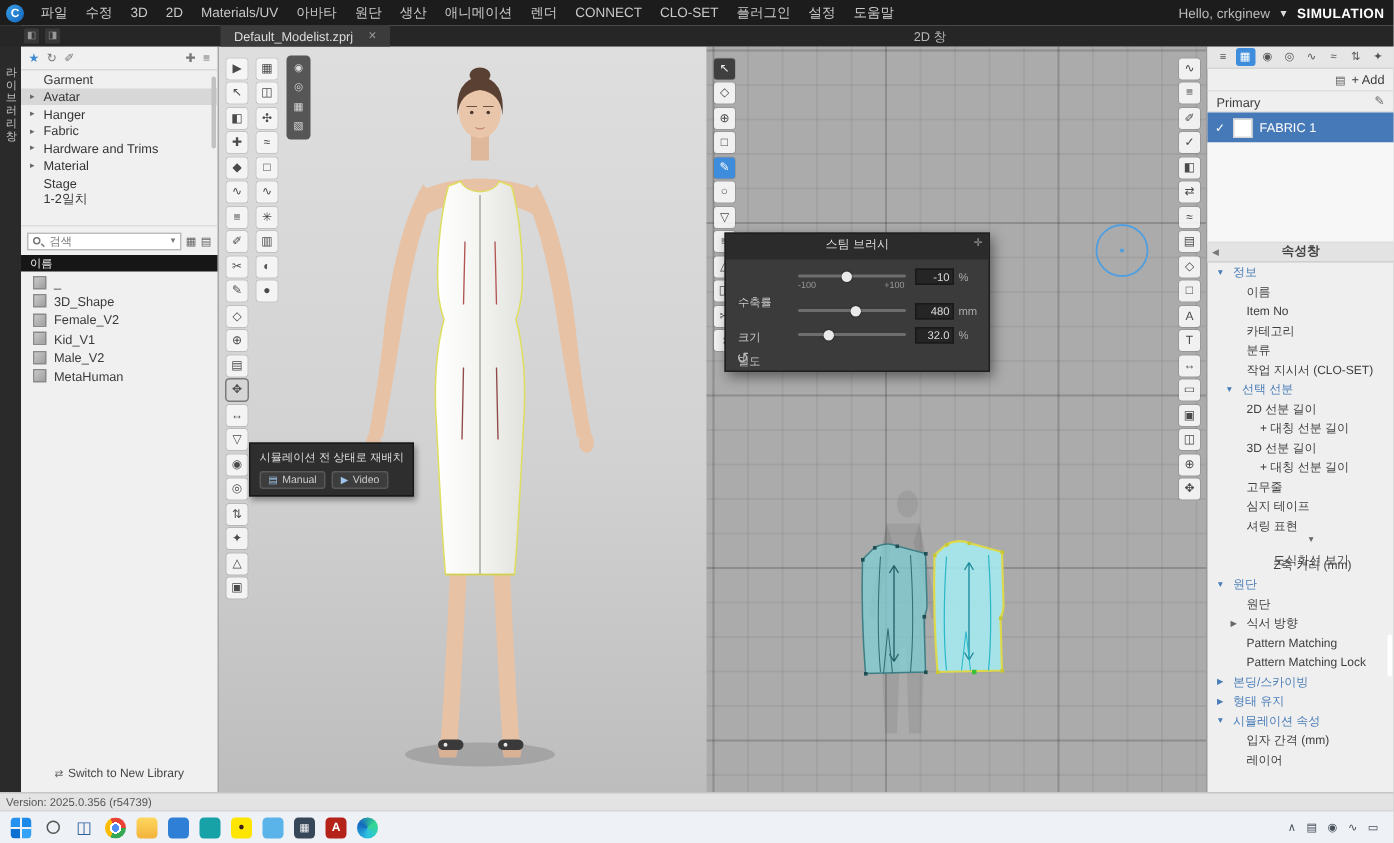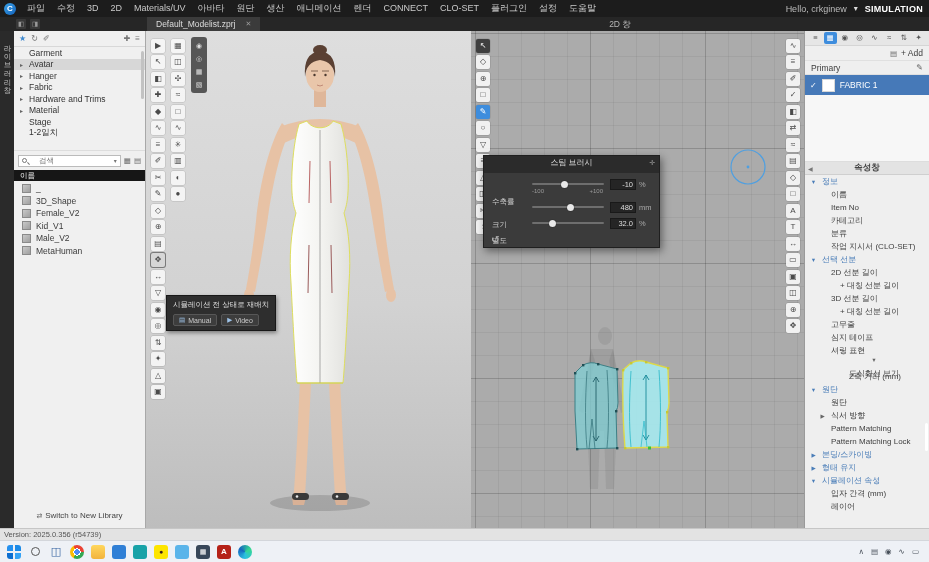--- a/index.html
+++ b/index.html
@@ -37,21 +37,21 @@
 .lib-head{height:16px;display:flex;align-items:center;gap:5px;padding:0 5px;border-bottom:1px solid #d8d8d8;}
 .lib-hicon{font-size:8px;color:#777;}
 .lib-hicon.star{color:#3f8ad0;}
 .lib-head .sp{flex:1;}
 .lib-tree{height:104px;position:relative;overflow:hidden;border-bottom:1px solid #ddd;}
 .lib-row{height:11.5px;display:flex;align-items:center;padding-left:6px;gap:3px;}
 .lib-row.sel{background:#d7d7d7;}
 .lib-arrow{width:6px;font-size:6px;color:#666;}
 .lib-scroll{position:absolute;right:1px;top:4px;width:3px;height:48px;background:#c2c2c2;border-radius:2px;}
 .lib-search-row{height:15px;display:flex;align-items:center;gap:3px;padding:0 4px;margin-top:2px;}
-.lib-search-box{flex:1;display:flex;align-items:center;height:12px;background:#fff;border:1px solid #bbb;padding:0 3px;gap:12px;}
+.lib-search-box{flex:1;display:flex;align-items:center;height:12px;background:#fff;border:1px solid #bbb;padding:0 3px;gap:6px;}
 .lib-search{border:0;outline:0;width:100%;font-size:7.5px;color:#444;background:transparent;}
 .mag{width:5px;height:5px;border:1px solid #777;border-radius:50%;position:relative;flex:none;}
 .mag::after{content:"";position:absolute;left:4px;top:4px;width:3px;height:1px;background:#777;transform:rotate(45deg);}
 .lib-caret{font-size:6px;color:#777;}
 .lib-vicon{font-size:7.5px;color:#666;}
 .name-head{height:11px;background:#161616;color:#eee;font-size:7.5px;line-height:11px;padding-left:6px;margin-top:2px;}
 .lib-items{padding-top:1px;}
 .lib-item{height:12.5px;display:flex;align-items:center;gap:5px;padding-left:8px;color:#3a3a3a;}
 .thumb{width:9px;height:9px;background:linear-gradient(135deg,#c9c9c9,#9f9f9f);border:1px solid #8a8a8a;flex:none;}
 .lib-switch{position:absolute;left:0;bottom:8px;width:100%;text-align:center;color:#444;font-size:8px;}
@@ -508,21 +508,21 @@
           <span>카테고리</span>
         </div>
         <div class="prow" style="padding-left: 14px;">
           <span class="parrow"></span>
           <span>분류</span>
         </div>
         <div class="prow" style="padding-left: 14px;">
           <span class="parrow"></span>
           <span>작업 지시서 (CLO-SET)</span>
         </div>
-        <div class="prow phead" style="padding-left: 5px;">
+        <div class="prow phead" style="padding-left: 11px;">
           <span class="parrow">▼</span>
           <span>선택 선분</span>
         </div>
         <div class="prow" style="padding-left: 14px;">
           <span class="parrow"></span>
           <span>2D 선분 길이</span>
         </div>
         <div class="prow" style="padding-left: 23px;">
           <span class="parrow"></span>
           <span>+ 대칭 선분 길이</span>

